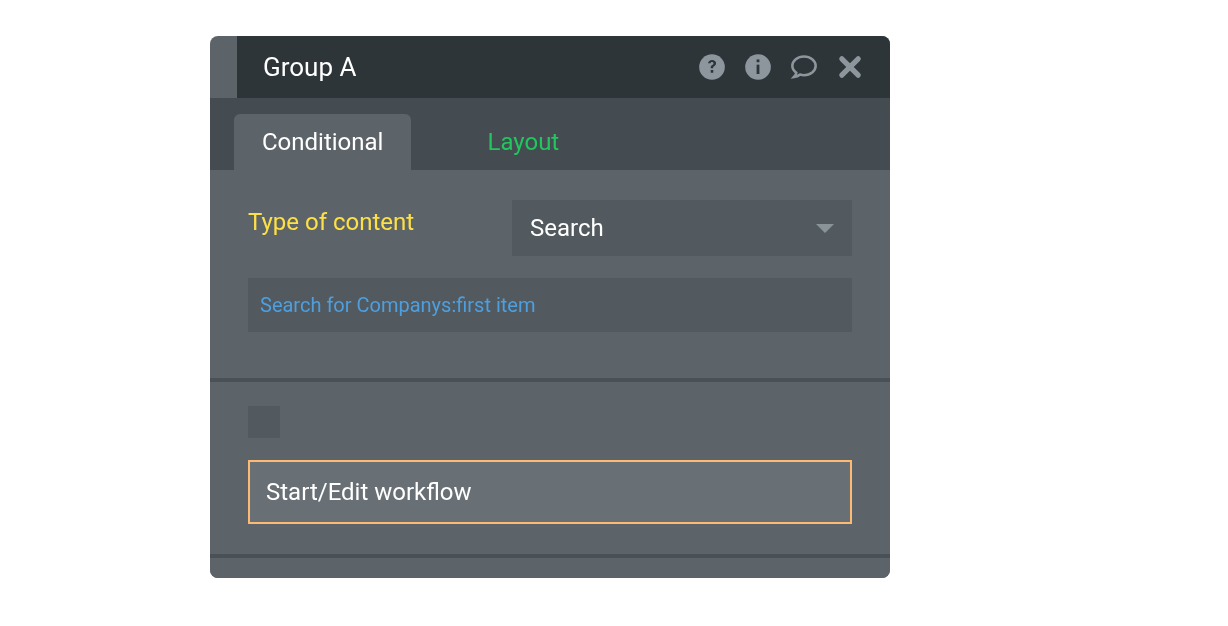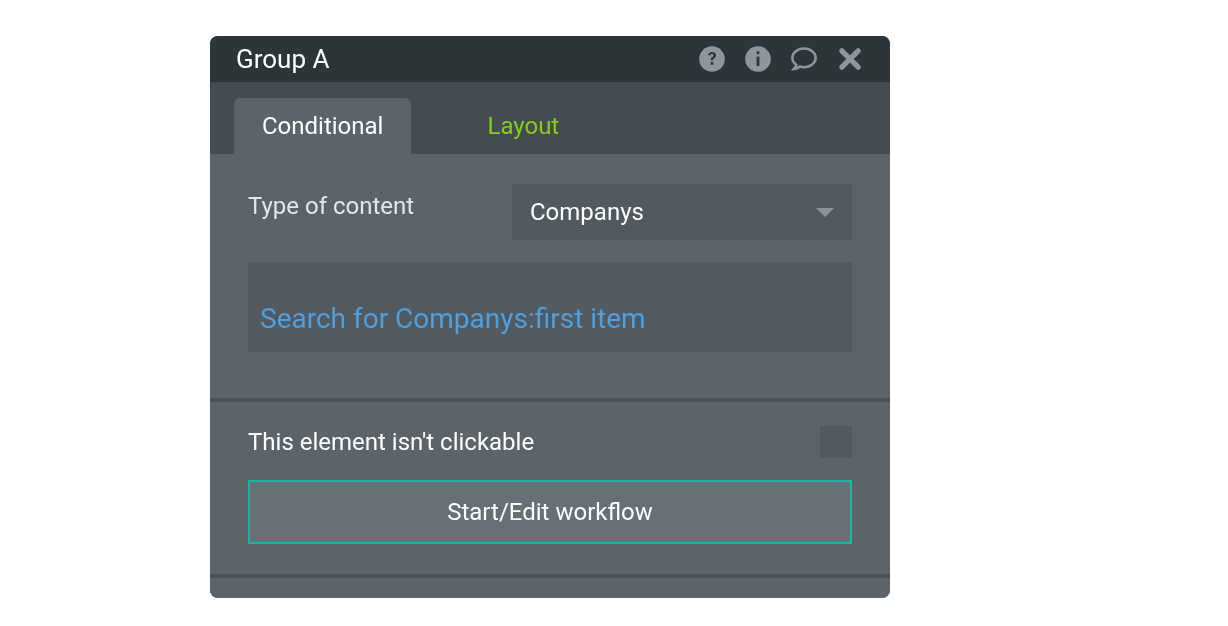--- a/index.html
+++ b/index.html
@@ -18,24 +18,25 @@
       position: absolute;
       left: 210px;
       top: 36px;
       width: 680px;
       background: #5d6469;
       border-radius: 8px;
       overflow: hidden;
     }
     .panel-header {
       background: #2d3539;
-      padding: 8px 26px;
+      padding: 16px 26px;
       display: flex;
       align-items: center;
       justify-content: space-between;
+      margin-left: 27px;
     }
     .panel-title {
       color: #ffffff;
       font-size: 26px;
       font-weight: 400;
     }
     .header-icons {
       display: flex;
       align-items: center;
       gap: 18px;
@@ -55,40 +56,40 @@
     }
     .tabbar {
       background: #444c52;
       display: flex;
       padding: 0 24px;
       padding-top: 16px;
       gap: 48px;
     }
     .tab {
       padding: 14px 28px;
-      color: #84cc16;
+      color: #22c55e;
       font-size: 24px;
       cursor: pointer;
       border-radius: 6px 6px 0 0;
     }
     .tab.active {
       background: #5d6469;
       color: #ffffff;
     }
     .tab-content {
       padding: 30px 38px 24px 38px;
     }
     .form-row {
       display: flex;
       align-items: flex-start;
       margin-bottom: 22px;
     }
     .form-label {
       width: 264px;
-      color: #e5e5e5;
+      color: #fde047;
       font-size: 24px;
       padding-top: 8px;
     }
     .form-control {
       flex: 1;
     }
     .dropdown {
       background: #525a5f;
       padding: 14px 18px;
       display: flex;
@@ -107,23 +108,22 @@
       border-right: 9px solid transparent;
       border-top: 9px solid #8a9398;
     }
     .expression {
       background: #525a5f;
       padding: 12px 12px;
       cursor: pointer;
     }
     .expression-text {
       color: #4d9fe0;
-      font-size: 28px;
+      font-size: 20px;
       line-height: 1.5;
-      margin-top: 24px;
     }
     .section-divider {
       height: 4px;
       background: #4a5156;
     }
     .clickable-section {
       padding: 24px 38px 30px 38px;
       background: #5d6469;
     }
     .clickable-row {
@@ -138,25 +138,24 @@
     }
     .checkbox {
       width: 32px;
       height: 32px;
       background: #525a5f;
       cursor: pointer;
     }
     .workflow-btn {
       width: 100%;
       background: #686f75;
-      border: 2px solid #14b8a6;
+      border: 2px solid #fdba74;
       color: #ffffff;
       font-size: 24px;
       padding: 16px;
-      text-align: center;
       cursor: pointer;
     }
     .bottom-divider {
       height: 4px;
       background: #4a5156;
     }
     .bottom-section {
       background: #5d6469;
       height: 20px;
     }
@@ -197,40 +196,39 @@
   <div class="tabbar">
     <div class="tab active">Conditional</div>
     <div class="tab">Layout</div>
   </div>
 
   <div class="tab-content">
     <div class="form-row">
       <div class="form-label">Type of content</div>
       <div class="form-control">
         <div class="dropdown">
-          <span class="dropdown-text">Companys</span>
+          <span class="dropdown-text">Search</span>
           <span class="dropdown-caret"></span>
         </div>
       </div>
     </div>
 
     <div class="form-row">
       <div class="form-control">
         <div class="expression">
           <div class="expression-text">Search for Companys:first item</div>
         </div>
       </div>
     </div>
   </div>
 
   <div class="section-divider"></div>
 
   <div class="clickable-section">
     <div class="clickable-row">
-      <div class="clickable-label">This element isn't clickable</div>
       <div class="checkbox"></div>
     </div>
     <div class="workflow-btn">Start/Edit workflow</div>
   </div>
 
   <div class="bottom-divider"></div>
   <div class="bottom-section"></div>
 </div>
 
 </body></html>

